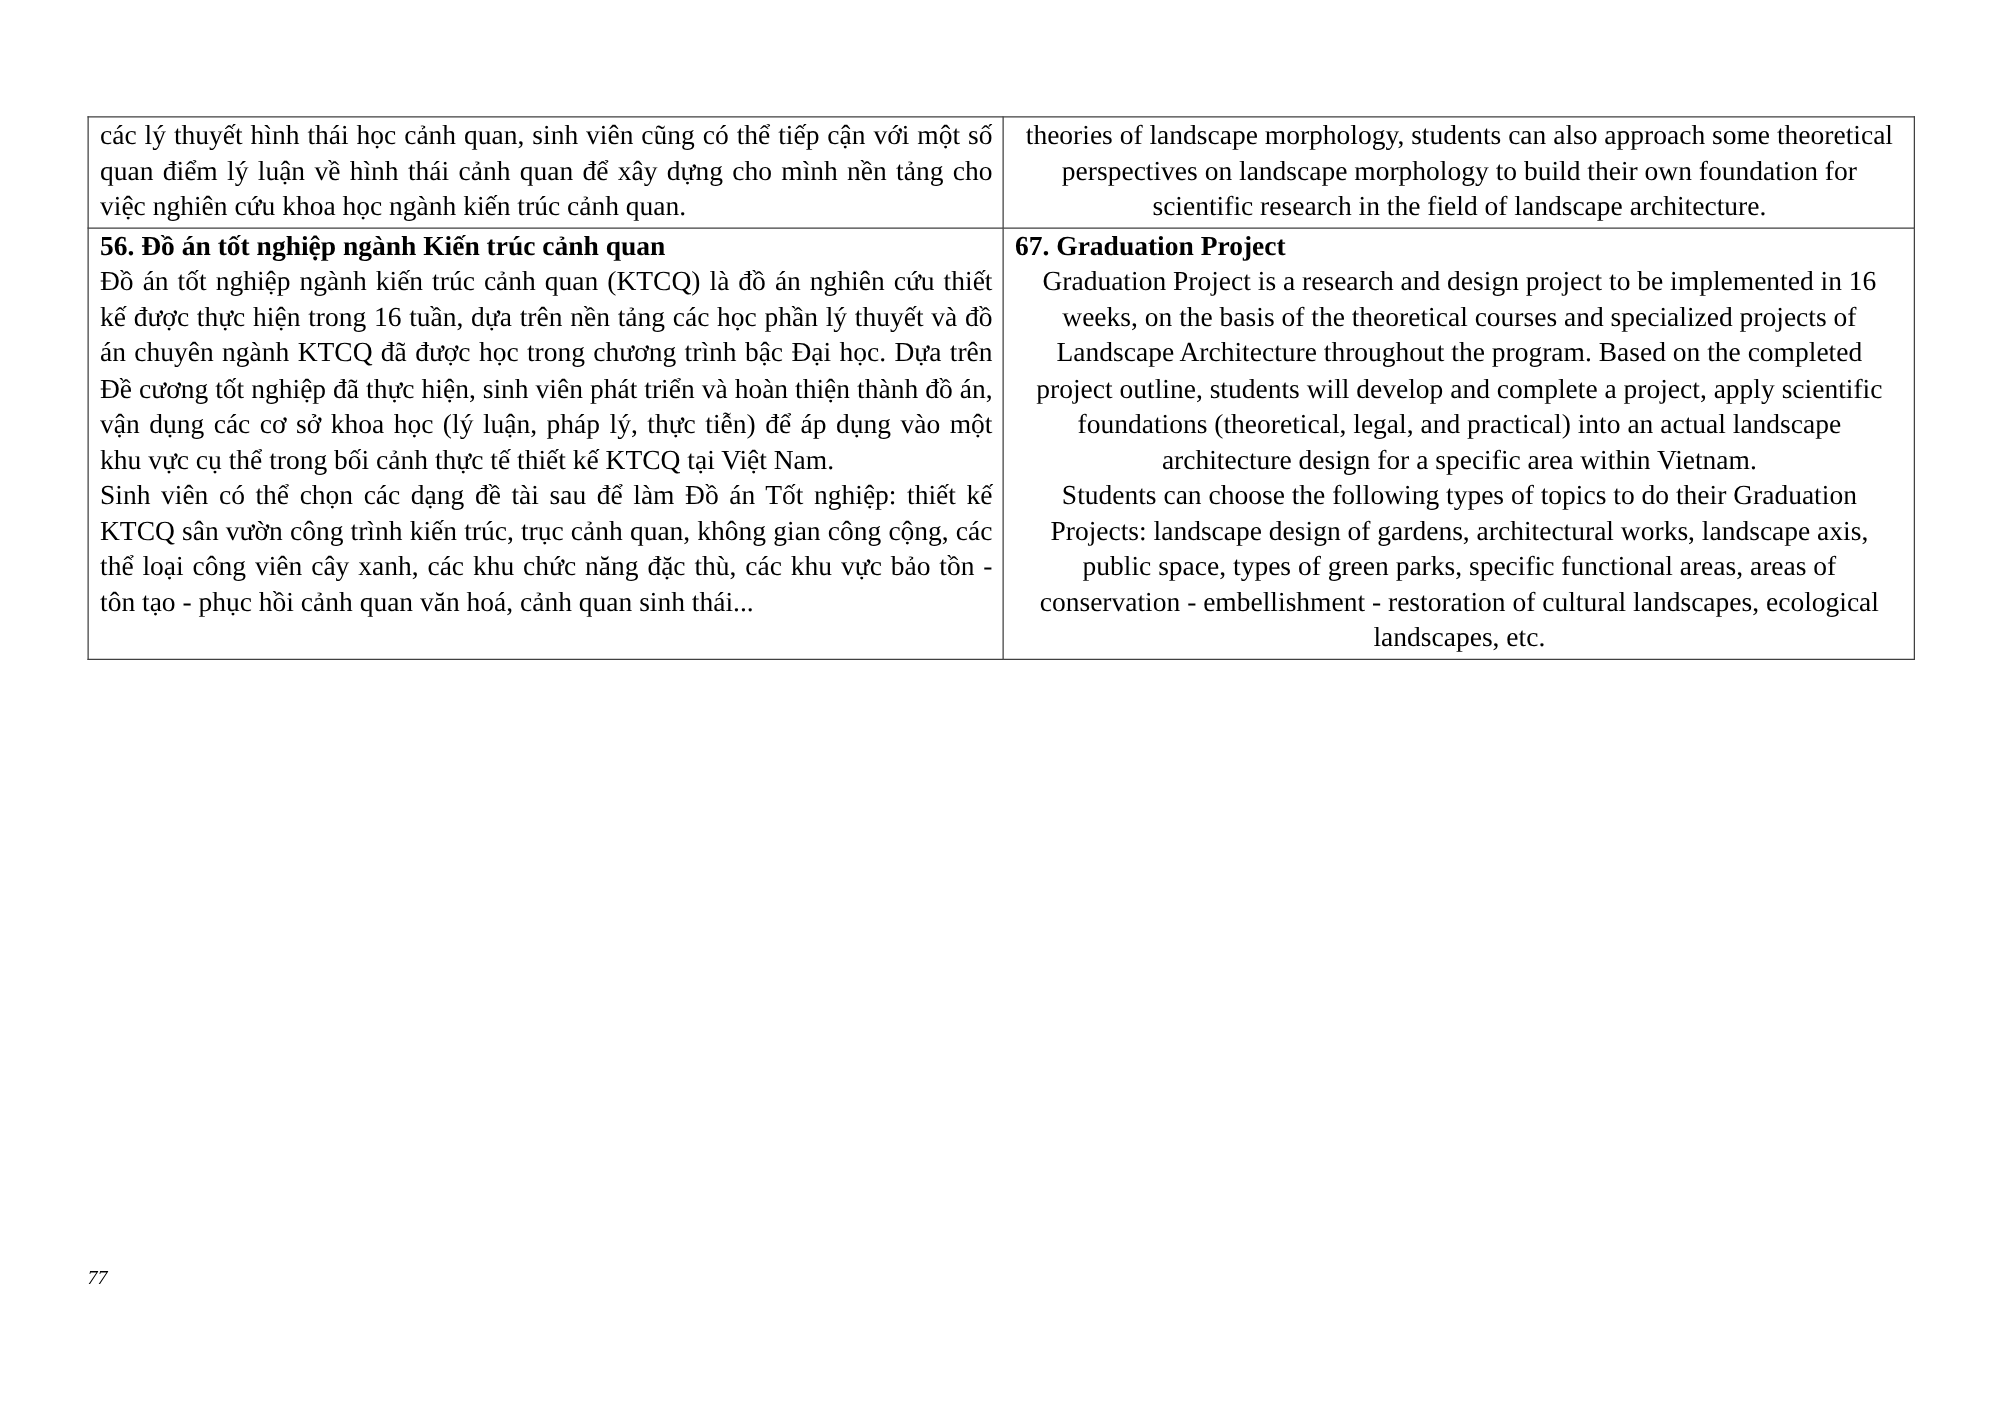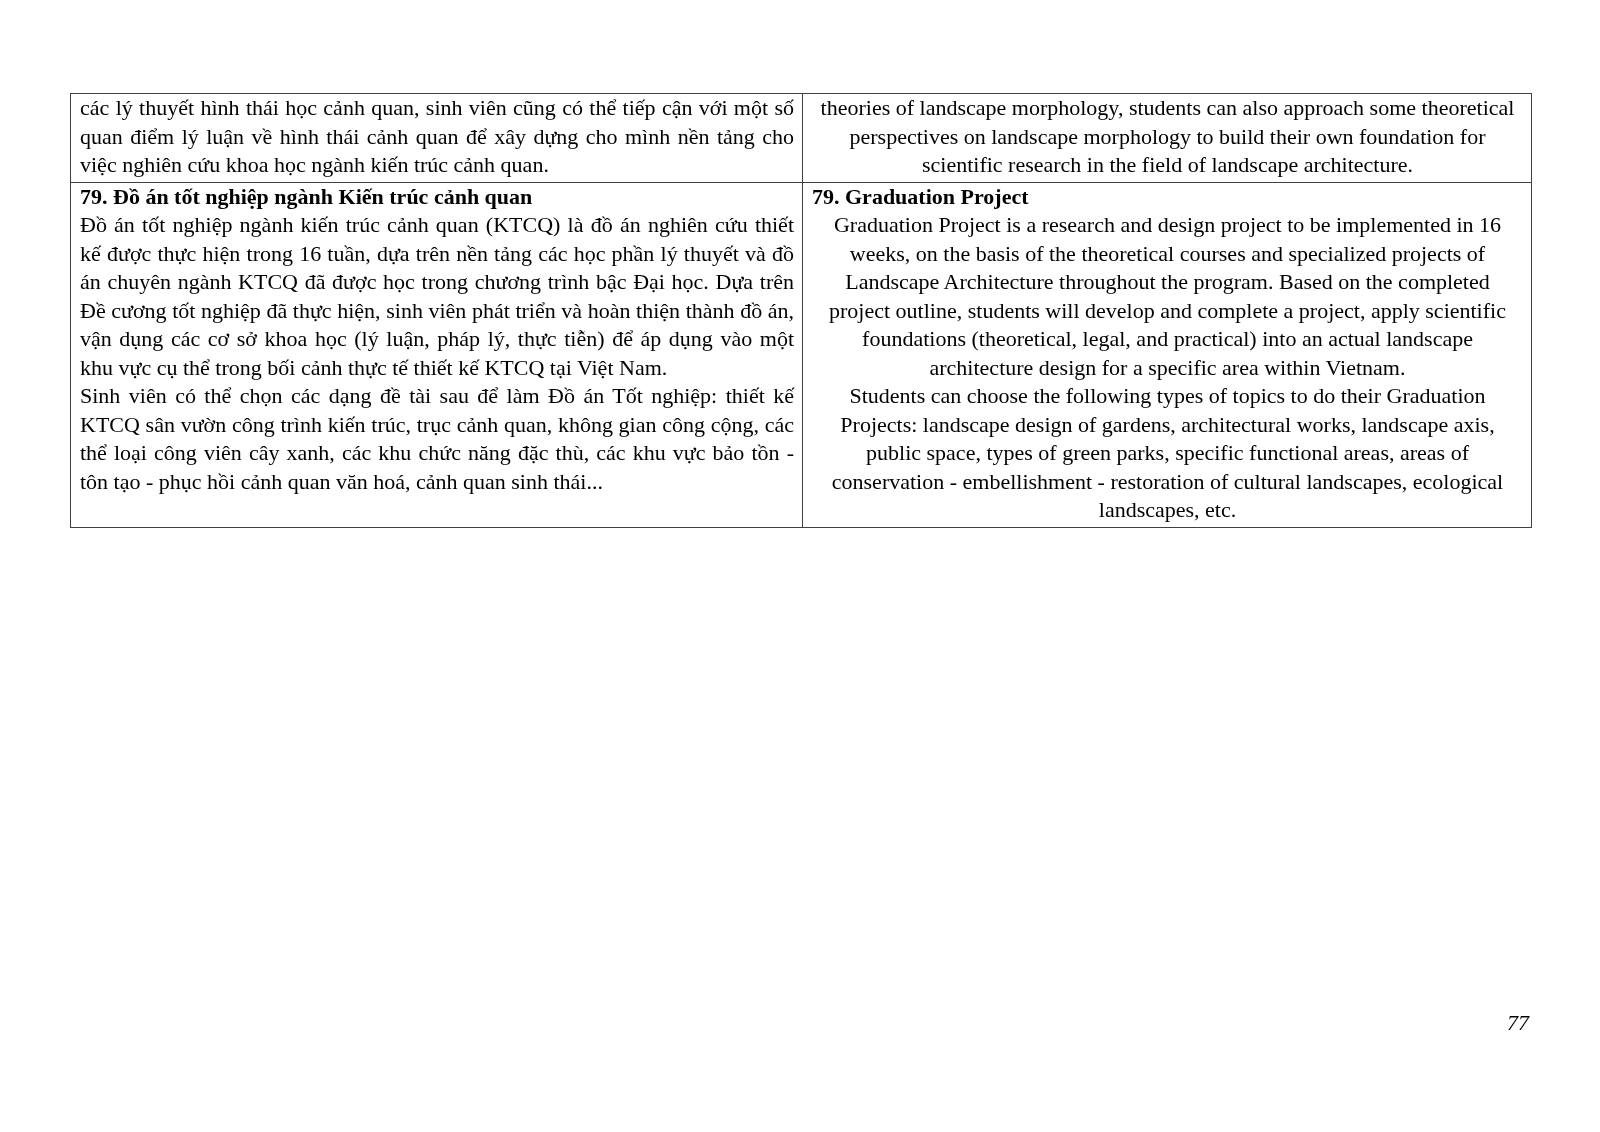--- a/index.html
+++ b/index.html
@@ -41,22 +41,21 @@
     text-align: left;
   }
   tr.row-continuation td {
     height: 85px;
   }
   .page-number {
     position: absolute;
     left: 70px;
     top: 1009px;
     width: 1459px;
-    text-align: right;
-    font-size: 22px;
+    font-size: 16px;
     line-height: 28px;
     font-style: italic;
   }
 </style>
 </head>
 <body>
 
 <div class="page">
 
   <table class="doc-table">
@@ -68,26 +67,26 @@
         <tr class="row-continuation">
       <td class="cell-vi">
         <p class="para">các lý thuyết hình thái học cảnh quan, sinh viên cũng có thể tiếp cận với một số quan điểm lý luận về hình thái cảnh quan để xây dựng cho mình nền tảng cho việc nghiên cứu khoa học ngành kiến trúc cảnh quan.</p>
       </td>
       <td class="cell-en">
         <p class="para">theories of landscape morphology, students can also approach some theoretical perspectives on landscape morphology to build their own foundation for scientific research in the field of landscape architecture.</p>
       </td>
     </tr>
     <tr>
       <td class="cell-vi">
-        <p class="heading">79. Đồ án tốt nghiệp ngành Kiến trúc cảnh quan</p>
+        <p class="heading">56. Đồ án tốt nghiệp ngành Kiến trúc cảnh quan</p>
         <p class="para">Đồ án tốt nghiệp ngành  kiến trúc cảnh quan (KTCQ) là đồ án nghiên cứu thiết kế được thực hiện trong 16 tuần, dựa trên nền tảng các học phần lý thuyết và đồ án chuyên ngành KTCQ đã được học trong chương trình bậc Đại học. Dựa trên Đề cương tốt nghiệp đã thực hiện, sinh viên phát triển và hoàn thiện thành đồ án, vận dụng các cơ sở khoa học (lý luận, pháp lý, thực tiễn) để áp dụng vào một khu vực cụ thể trong bối cảnh thực tế thiết kế KTCQ tại Việt Nam.</p>
         <p class="para">Sinh viên có thể chọn các dạng đề tài sau để làm Đồ án Tốt nghiệp: thiết kế KTCQ sân vườn công trình kiến trúc, trục cảnh quan, không gian công cộng, các thể loại công viên cây xanh, các khu chức năng đặc thù, các khu vực bảo tồn - tôn tạo - phục hồi cảnh quan văn hoá, cảnh quan sinh thái...</p>
       </td>
       <td class="cell-en">
-        <p class="heading">79. Graduation Project</p>
+        <p class="heading">67. Graduation Project</p>
         <p class="para">Graduation Project is a research and design project to be implemented in 16 weeks, on the basis of the theoretical courses and specialized projects of Landscape Architecture throughout the program. Based on the completed project outline, students will develop and complete a project, apply scientific foundations (theoretical, legal, and practical) into an actual landscape architecture design for a specific area within Vietnam.</p>
         <p class="para">Students can choose the following types of topics to do their Graduation Projects: landscape design of gardens, architectural works, landscape axis, public space, types of green parks, specific functional areas, areas of conservation - embellishment - restoration of cultural landscapes, ecological landscapes, etc.</p>
       </td>
     </tr>
   </tbody>
     </table>
 
   <div class="page-number">77</div>
 
 </div>

